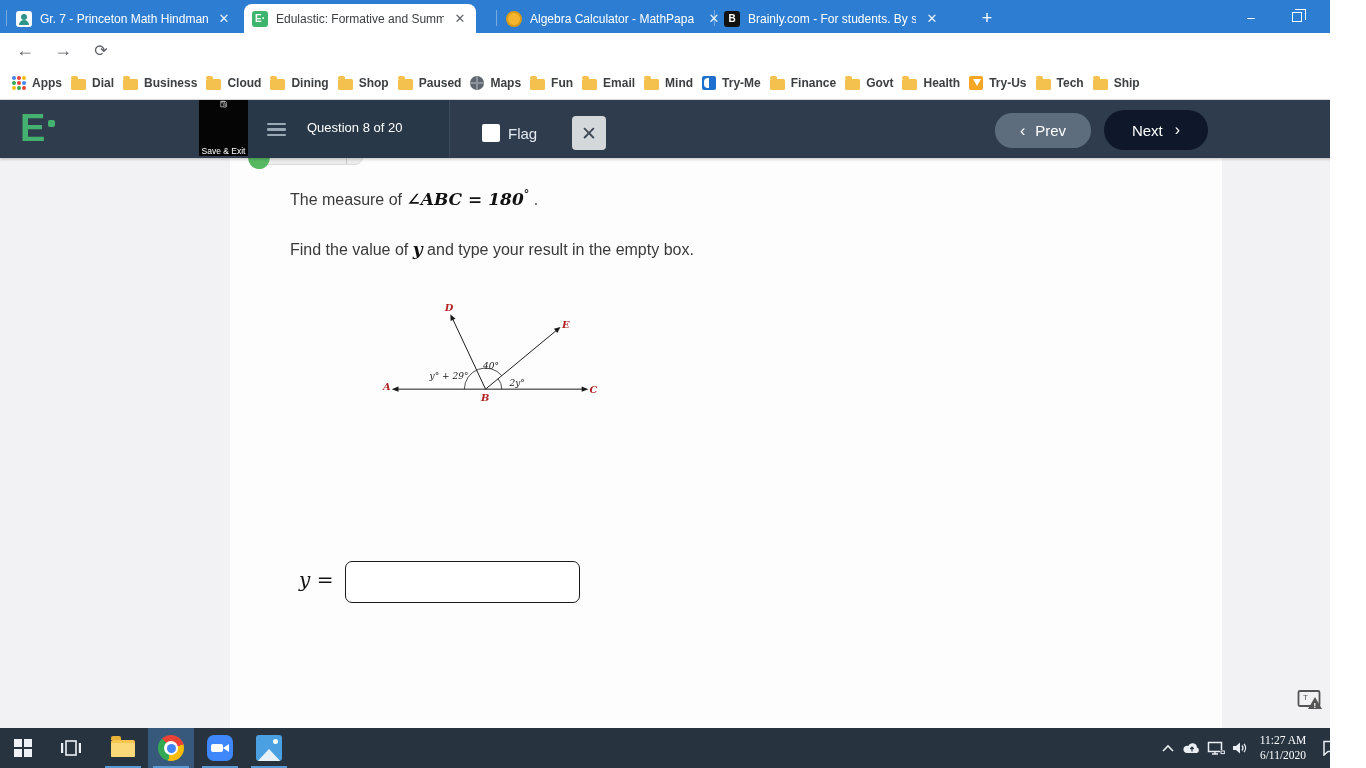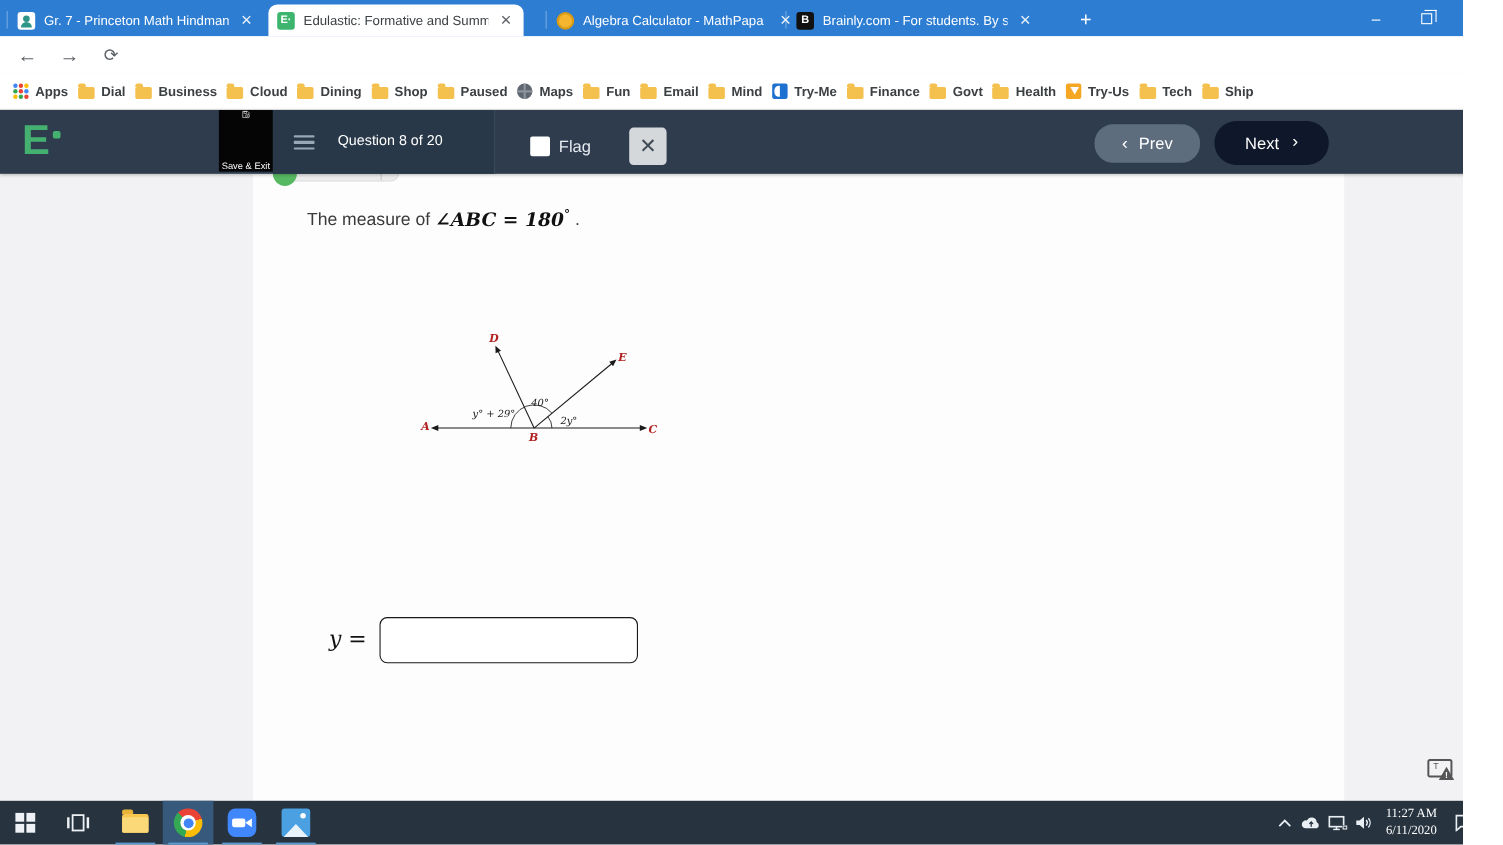--- a/index.html
+++ b/index.html
@@ -86,21 +86,21 @@
   .nextbtn { position:absolute; left:1104px; top:10px; width:104px; height:40px; border-radius:20px; background:#0f172a; color:#fff;
              font-size:15px; display:flex; align-items:center; justify-content:center; gap:12px; }
   .chev { font-size:16px; }
 
   
   .content { position:absolute; left:0; top:158px; width:1352px; height:570px; overflow:hidden; }
   .card { position:absolute; left:230px; top:0; width:992px; height:570px; background:#fdfdfe; }
   .qnavpill { position:absolute; left:250px; top:-10px; width:113px; height:17px; background:#ececec; border:1px solid #dcdcdc; border-radius:8px; }
   .qnavpill::after { content:""; position:absolute; left:95px; top:2px; width:1px; height:13px; background:#c9c9c9; }
   .qnavdot { position:absolute; left:248px; top:-12px; width:22px; height:23px; background:#57b862; border-radius:50%; }
-  .qline { position:absolute; left:279px; font-size:16px; color:#3a3a3a; }
+  .qline { position:absolute; left:290px; font-size:16px; color:#3a3a3a; }
   .math { font-family:"DejaVu Serif", serif; font-style:italic; font-weight:600; font-size:17px; color:#111; }
   .math sup { font-size:11px; }
   .answer-label { position:absolute; left:299px; top:410px; font-family:"DejaVu Serif", serif; font-style:italic; font-size:20px; color:#111; }
   .answer-input { position:absolute; left:345px; top:403px; width:235px; height:42px; border:1.5px solid #1a1a1a; border-radius:7px;
                   background:#fff; font-size:18px; padding:0 10px; font-family:"Liberation Sans", sans-serif; }
   .tta-icon { position:absolute; left:1297px; top:531px; }
 
   
   .scrollbar { position:absolute; left:1352px; top:100px; width:14px; height:628px; background:#f0f0f0; z-index:6; }
   .sb-up { position:absolute; left:0; top:2px; width:14px; height:14px; color:#4a4a4a; font-size:8px; text-align:center; line-height:14px; }
@@ -306,20 +306,23 @@
   </div>
 
   <div class="content">
     <div class="card"></div>
     <div class="qnavpill"></div>
     <div class="qnavdot"></div>
 
     <div class="qline" style="top:30px">
       <span>The measure of </span><span class="math"><span>∠ABC = 180</span><sup>°</sup></span><span> .</span>
     </div>
+    <div class="qline" style="top:81px">
+      <span>Find the value of </span><span class="math">y</span><span>  and type your result in the empty box.</span>
+    </div>
 
     <svg style="position:absolute; left:310px; top:140px" width="500" height="245" viewBox="310 298 810 543">
       <g transform="translate(0,0)">
 
         <line x1="354" y1="500" x2="766" y2="500" stroke="#1a1a1a" stroke-width="2.2"></line>
         <polygon points="342,500 357,494 357,506" fill="#1a1a1a"></polygon>
         <polygon points="778,500 763,494 763,506" fill="#1a1a1a"></polygon>
 
         <line x1="550" y1="500" x2="476" y2="342" stroke="#1a1a1a" stroke-width="2.2"></line>
         <polygon points="472,334 483.4,344.1 472.5,349.2" fill="#1a1a1a"></polygon>

